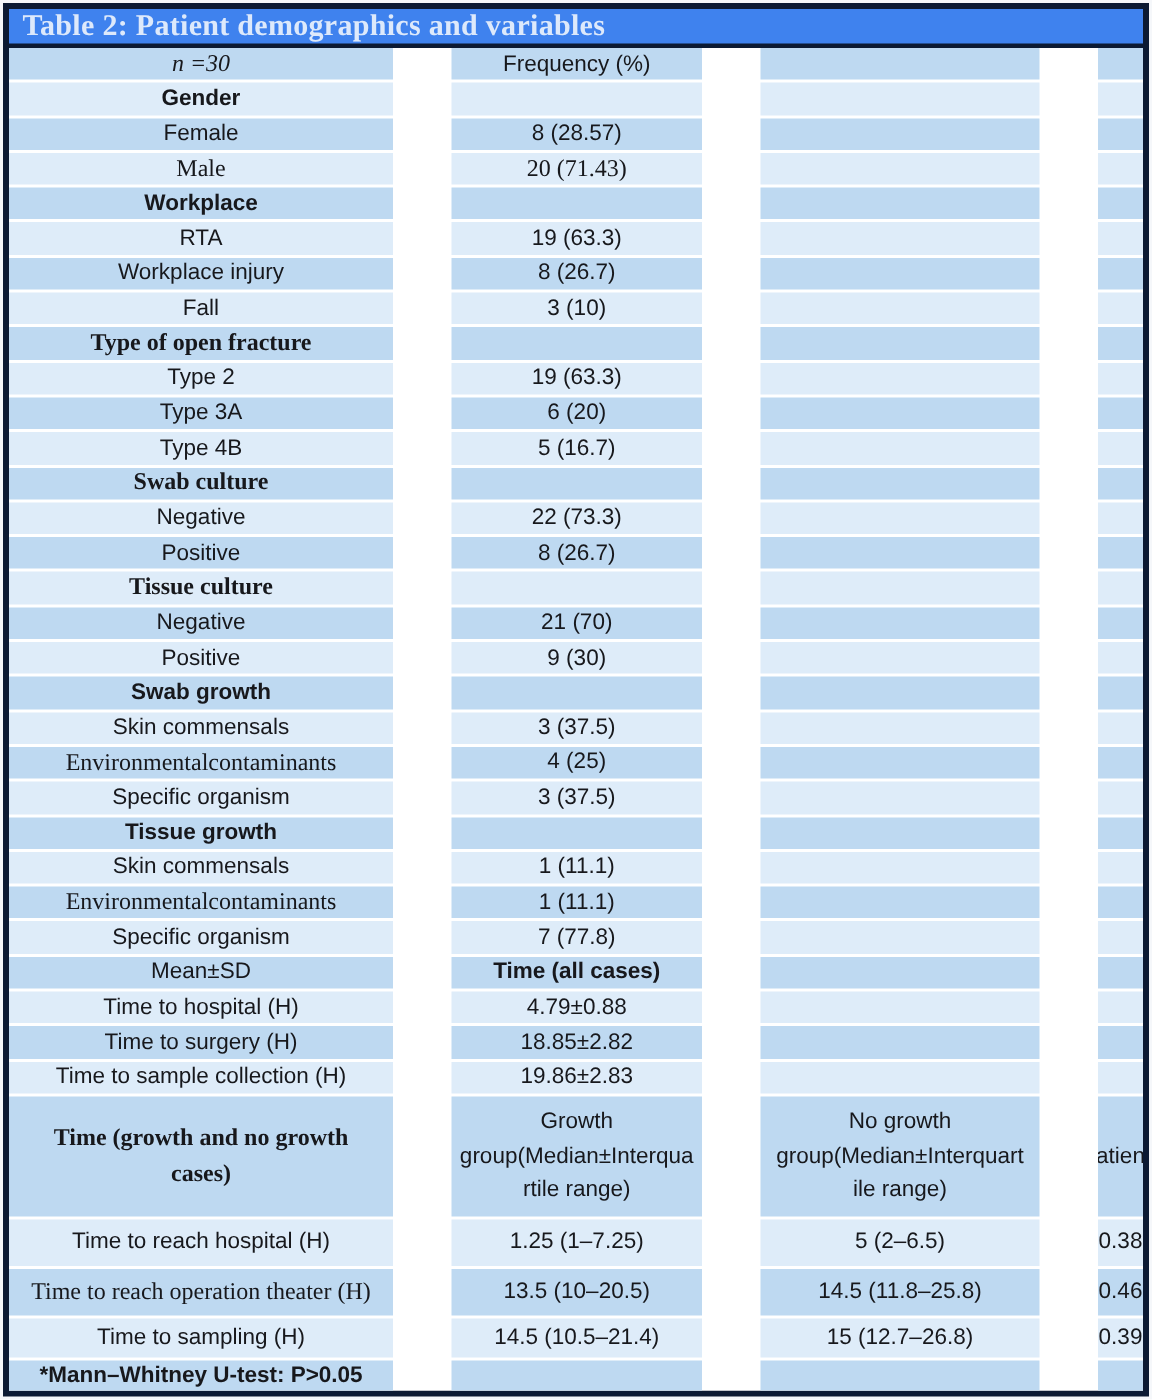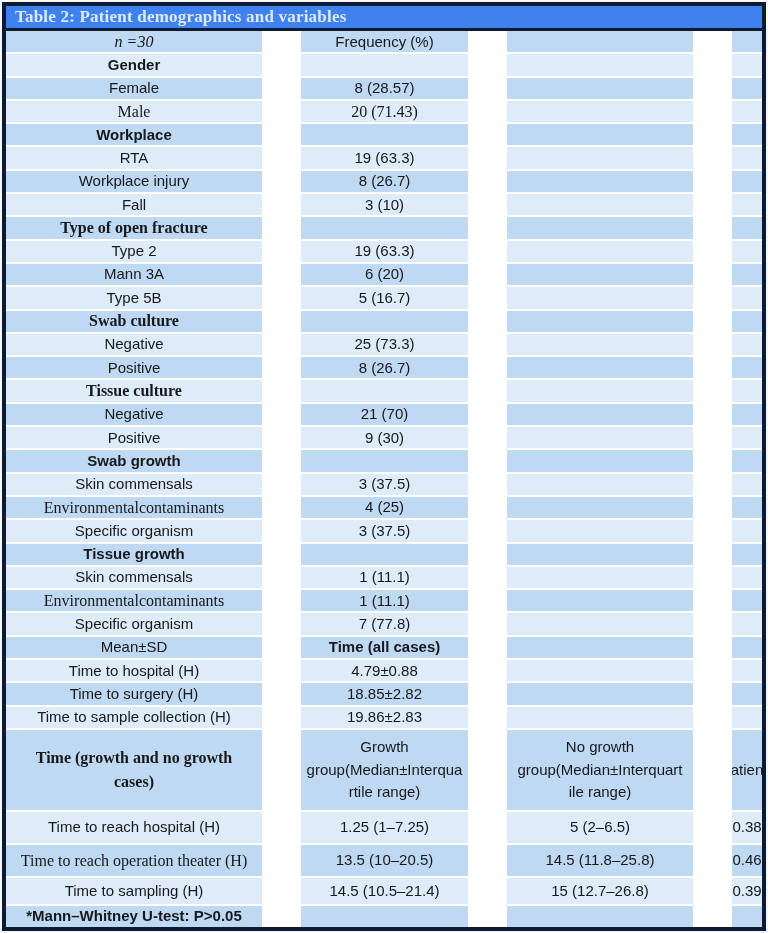--- a/index.html
+++ b/index.html
@@ -30,21 +30,21 @@
     display:flex;flex-direction:column;
   }
   .titlebar{
     flex:0 0 22px;
     background:var(--titlebg);
     border-bottom:3px solid var(--navy);
     display:flex;align-items:center;
     padding:0 9px;
     font-family:"Liberation Serif",serif;
     font-weight:bold;
-    font-size:17px;
+    font-size:20px;
     color:var(--titletext);
     letter-spacing:.2px;
     white-space:nowrap;
   }
   .tbody{
     flex:1;
     display:flex;flex-direction:column;
     gap:2px;
     background:#ffffff;
     min-height:0;
@@ -142,40 +142,40 @@
           <div class="cell"></div>
           <div class="cell"></div>
         </div>
         <div class="row light r-std">
           <div class="cell">Type 2</div>
           <div class="cell">19 (63.3)</div>
           <div class="cell"></div>
           <div class="cell"></div>
         </div>
         <div class="row dark r-std">
-          <div class="cell">Mann 3A</div>
+          <div class="cell">Type 3A</div>
           <div class="cell">6 (20)</div>
           <div class="cell"></div>
           <div class="cell"></div>
         </div>
         <div class="row light r-std">
-          <div class="cell">Type 5B</div>
+          <div class="cell">Type 4B</div>
           <div class="cell">5 (16.7)</div>
           <div class="cell"></div>
           <div class="cell"></div>
         </div>
         <div class="row dark r-std">
           <div class="cell serif bold">Swab culture</div>
           <div class="cell"></div>
           <div class="cell"></div>
           <div class="cell"></div>
         </div>
         <div class="row light r-std">
           <div class="cell">Negative</div>
-          <div class="cell">25 (73.3)</div>
+          <div class="cell">22 (73.3)</div>
           <div class="cell"></div>
           <div class="cell"></div>
         </div>
         <div class="row dark r-std">
           <div class="cell">Positive</div>
           <div class="cell">8 (26.7)</div>
           <div class="cell"></div>
           <div class="cell"></div>
         </div>
         <div class="row light r-std">

